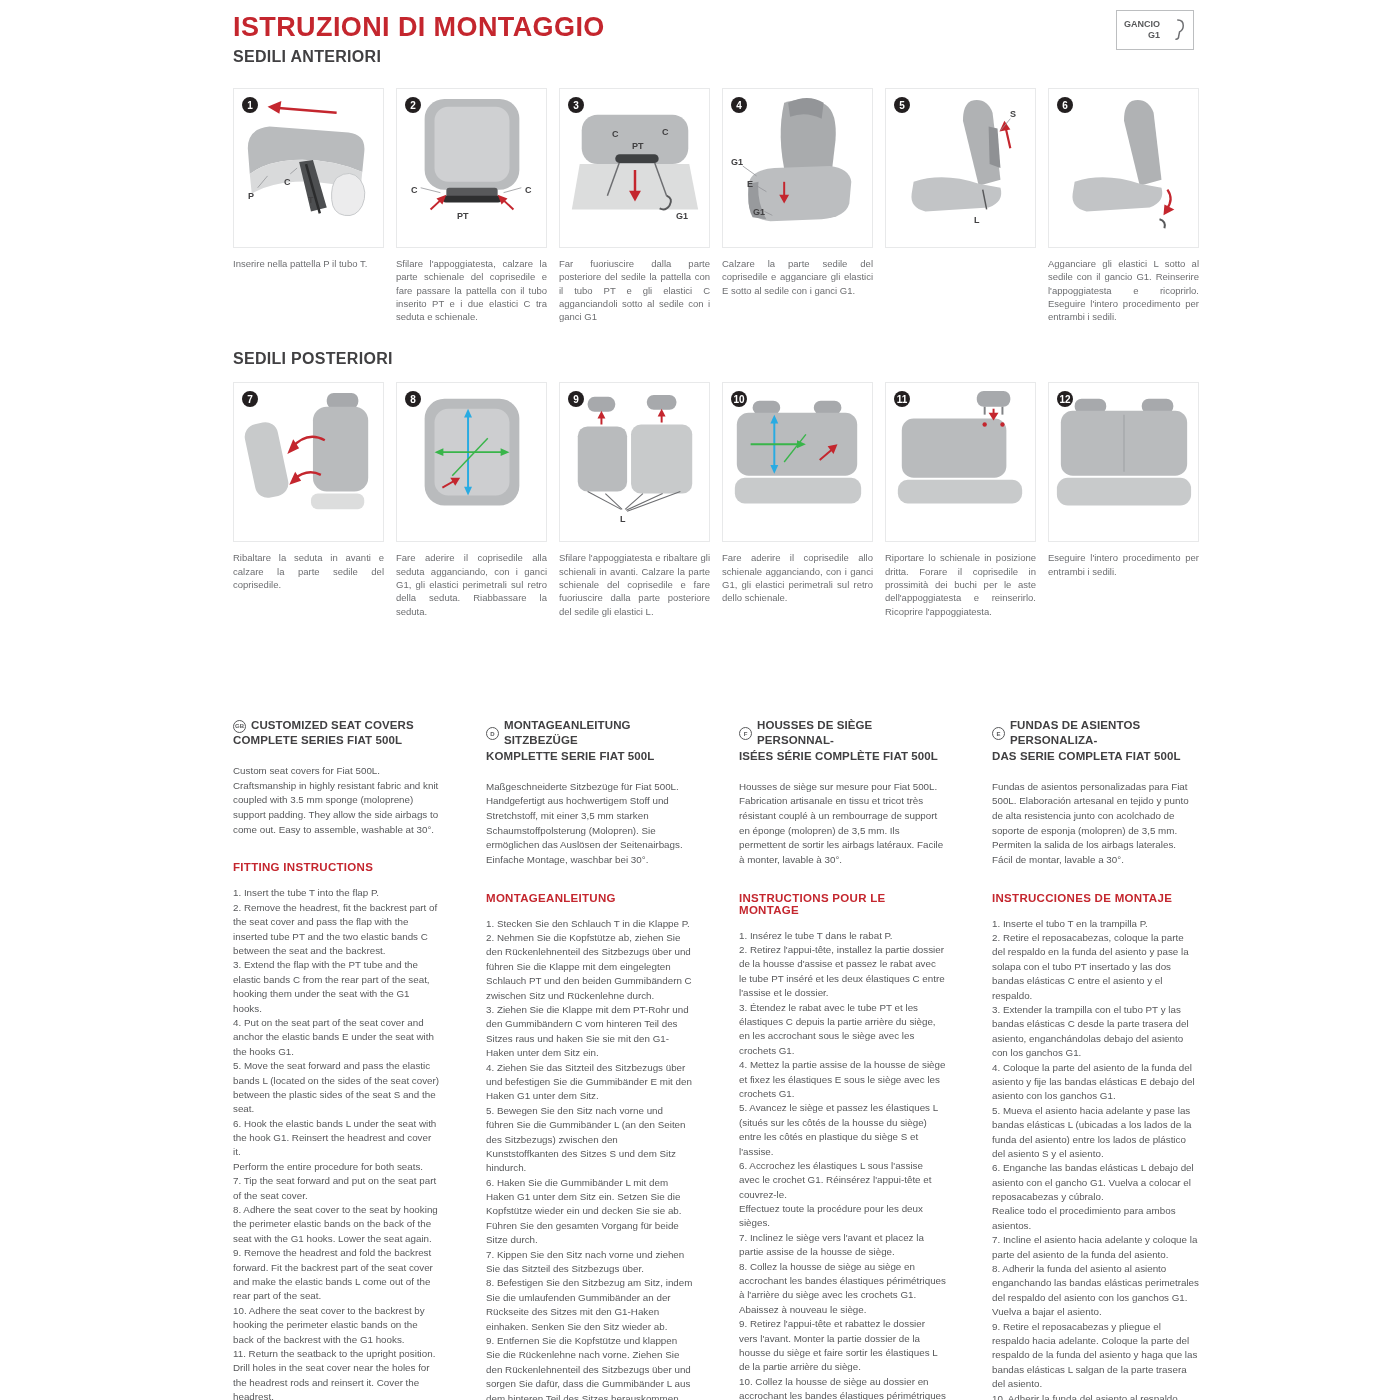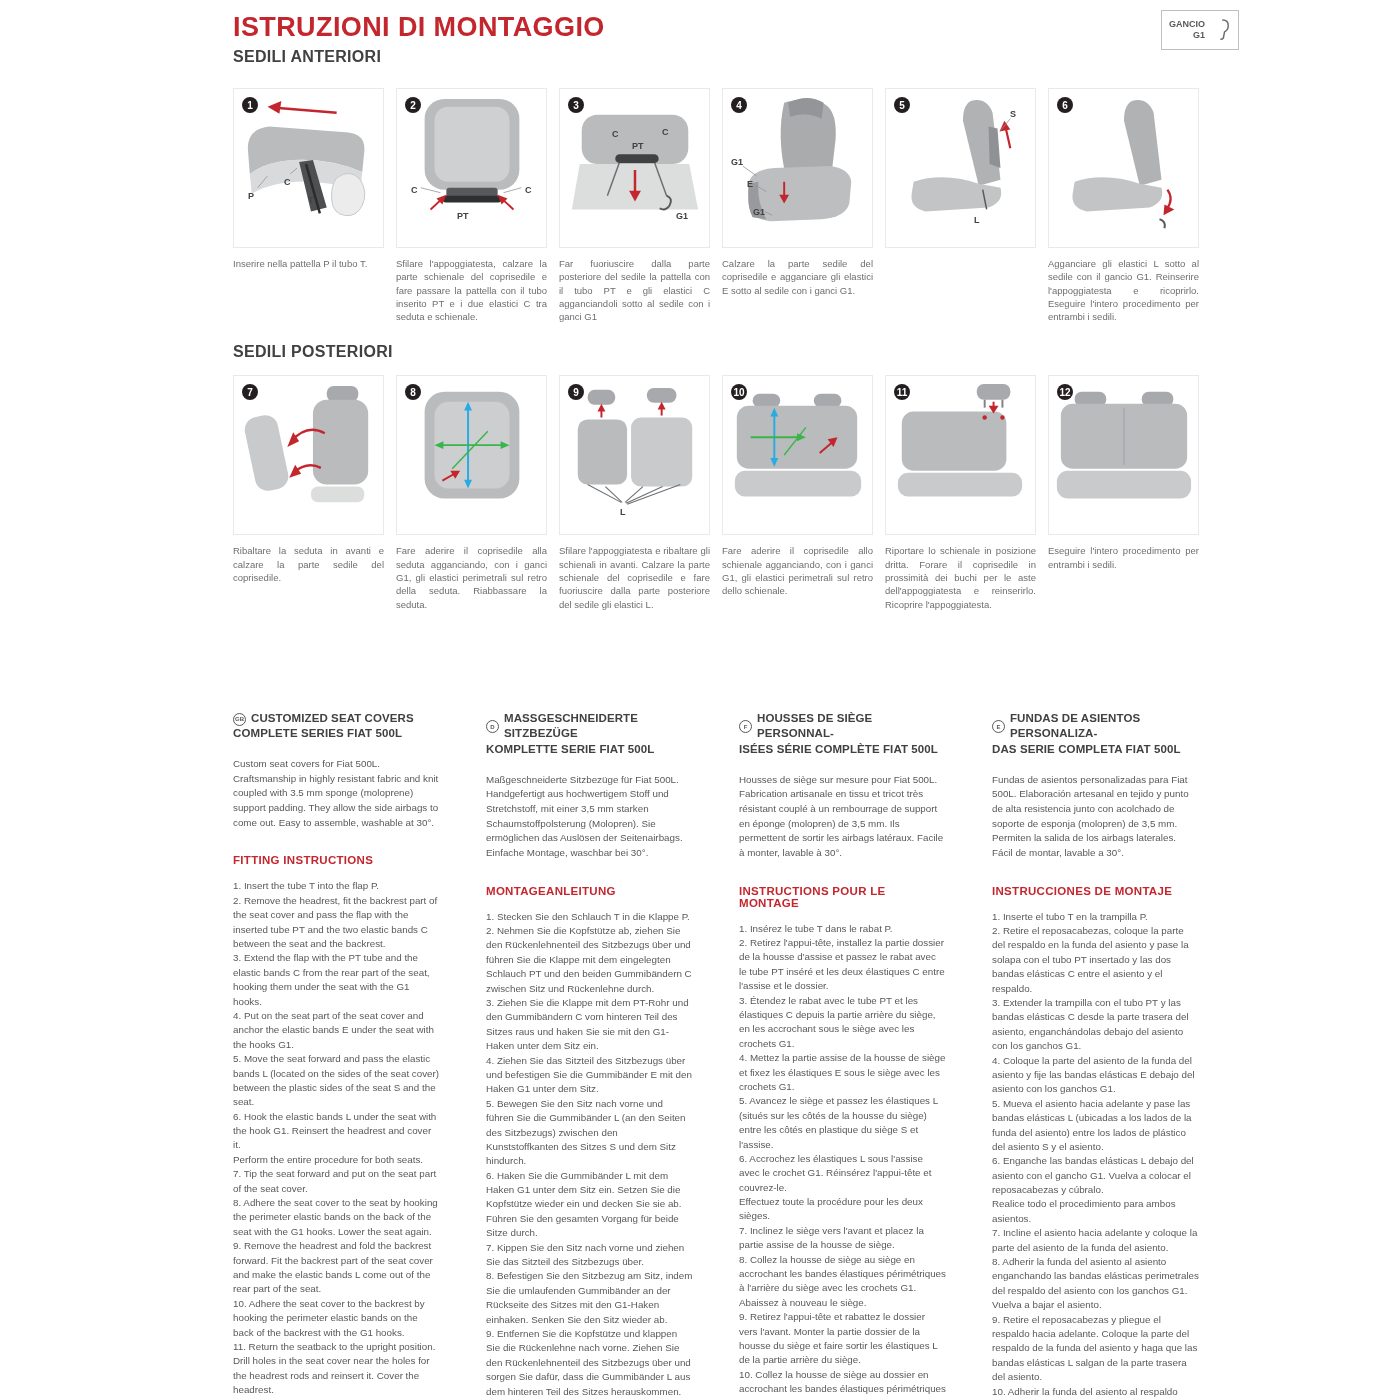--- a/index.html
+++ b/index.html
@@ -10,36 +10,36 @@
   }
   *{box-sizing:border-box;margin:0;padding:0}
   body{background:#fff}
   .page{position:relative;width:1400px;height:1400px;background:#ffffff;overflow:hidden;
         font-family:"Liberation Sans",sans-serif;}
   .content{position:absolute;left:233px;top:12px;width:966px;}
 
   .main-title{font-size:27px;font-weight:bold;color:var(--red);letter-spacing:.4px;}
   .sub-title{font-size:16px;font-weight:bold;color:var(--ink);margin-top:5px;letter-spacing:.3px;}
 
-  .gancio-box{position:absolute;left:1161px;top:10px;width:78px;height:40px;border:1px solid #bcbec0;
+  .gancio-box{position:absolute;left:1116px;top:10px;width:78px;height:40px;border:1px solid #bcbec0;
       display:flex;align-items:center;justify-content:flex-end;gap:15px;padding:0 7px;background:#fff;}
   .gancio-text{text-align:right;font-size:9px;font-weight:bold;color:var(--gray);line-height:1.25;}
 
   .panel-row{display:flex;gap:12px;}
   .row-front{margin-top:22px;}
   .row-rear{margin-top:14px;}
   .panel{width:151px;flex:0 0 auto;display:flex;flex-direction:column;}
   .panel-frame{height:160px;border:1px solid #e8e9ea;position:relative;background:#fff;}
   .panel-frame svg{position:absolute;left:0;top:0;width:100%;height:100%;}
   .badge{position:absolute;left:8px;top:8px;width:16px;height:16px;border-radius:50%;background:#231f20;
       color:#fff;font-size:10px;font-weight:bold;display:flex;align-items:center;justify-content:center;z-index:2;}
   .pl{position:absolute;font-size:9px;font-weight:bold;color:var(--ink);z-index:2;}
   .panel-caption{margin-top:9px;font-size:9.5px;line-height:1.4;color:var(--cap);text-align:justify;}
 
-  .rear-heading{margin-top:20px;font-size:16px;font-weight:bold;color:var(--ink);letter-spacing:.3px;}
+  .rear-heading{margin-top:27px;font-size:16px;font-weight:bold;color:var(--ink);letter-spacing:.3px;}
 
   .columns{display:flex;gap:46px;margin-top:100px;}
   .col{width:207px;flex:0 0 auto;}
   .col-title-line1{display:flex;gap:5px;align-items:center;}
   .lang-circle{flex:0 0 auto;width:13px;height:13px;border:1.2px solid var(--gray);border-radius:50%;
       font-size:6px;font-weight:bold;color:var(--gray);display:flex;align-items:center;justify-content:center;margin-top:1px;}
   .col-title-text{font-size:11.5px;font-weight:bold;color:var(--ink);line-height:1.35;letter-spacing:.1px;}
   .col-title-line2{font-size:11.5px;font-weight:bold;color:var(--ink);line-height:1.35;letter-spacing:.1px;}
   .col-intro{margin-top:15px;font-size:9.8px;line-height:1.5;color:var(--gray);}
   .col-section{margin-top:24px;font-size:11.5px;font-weight:bold;color:var(--red);letter-spacing:.3px;}
@@ -324,21 +324,21 @@
             <p>8. Adhere the seat cover to the seat by hooking the perimeter elastic bands on the back of the seat with the G1 hooks. Lower the seat again.</p>
             <p>9. Remove the headrest and fold the backrest forward. Fit the backrest part of the seat cover and make the elastic bands L come out of the rear part of the seat.</p>
             <p>10. Adhere the seat cover to the backrest by hooking the perimeter elastic bands on the back of the backrest with the G1 hooks.</p>
             <p>11. Return the seatback to the upright position. Drill holes in the seat cover near the holes for the headrest rods and reinsert it. Cover the headrest.</p>
           </div>
       </div>
 
       <div class="col">
         <div class="col-title-line1">
           <span class="lang-circle">D</span>
-          <span class="col-title-text">MASSGESCHNEIDERTE SITZBEZÜGE</span>
+          <span class="col-title-text">MONTAGEANLEITUNG SITZBEZÜGE</span>
         </div>
         <div class="col-title-line2">KOMPLETTE SERIE FIAT 500L</div>
         <p class="col-intro">Maßgeschneiderte Sitzbezüge für Fiat 500L. Handgefertigt aus hochwertigem Stoff und Stretchstoff, mit einer 3,5 mm starken Schaumstoffpolsterung (Molopren). Sie ermöglichen das Auslösen der Seitenairbags. Einfache Montage, waschbar bei 30°.</p>
         <div class="col-section">MONTAGEANLEITUNG</div>
         <div class="col-items">
             <p>1. Stecken Sie den Schlauch T in die Klappe P.</p>
             <p>2. Nehmen Sie die Kopfstütze ab, ziehen Sie den Rückenlehnenteil des Sitzbezugs über und führen Sie die Klappe mit dem eingelegten Schlauch PT und den beiden Gummibändern C zwischen Sitz und Rückenlehne durch.</p>
             <p>3. Ziehen Sie die Klappe mit dem PT-Rohr und den Gummibändern C vom hinteren Teil des Sitzes raus und haken Sie sie mit den G1-Haken unter dem Sitz ein.</p>
             <p>4. Ziehen Sie das Sitzteil des Sitzbezugs über und befestigen Sie die Gummibänder E mit den Haken G1 unter dem Sitz.</p>
             <p>5. Bewegen Sie den Sitz nach vorne und führen Sie die Gummibänder L (an den Seiten des Sitzbezugs) zwischen den Kunststoffkanten des Sitzes S und dem Sitz hindurch.</p>

